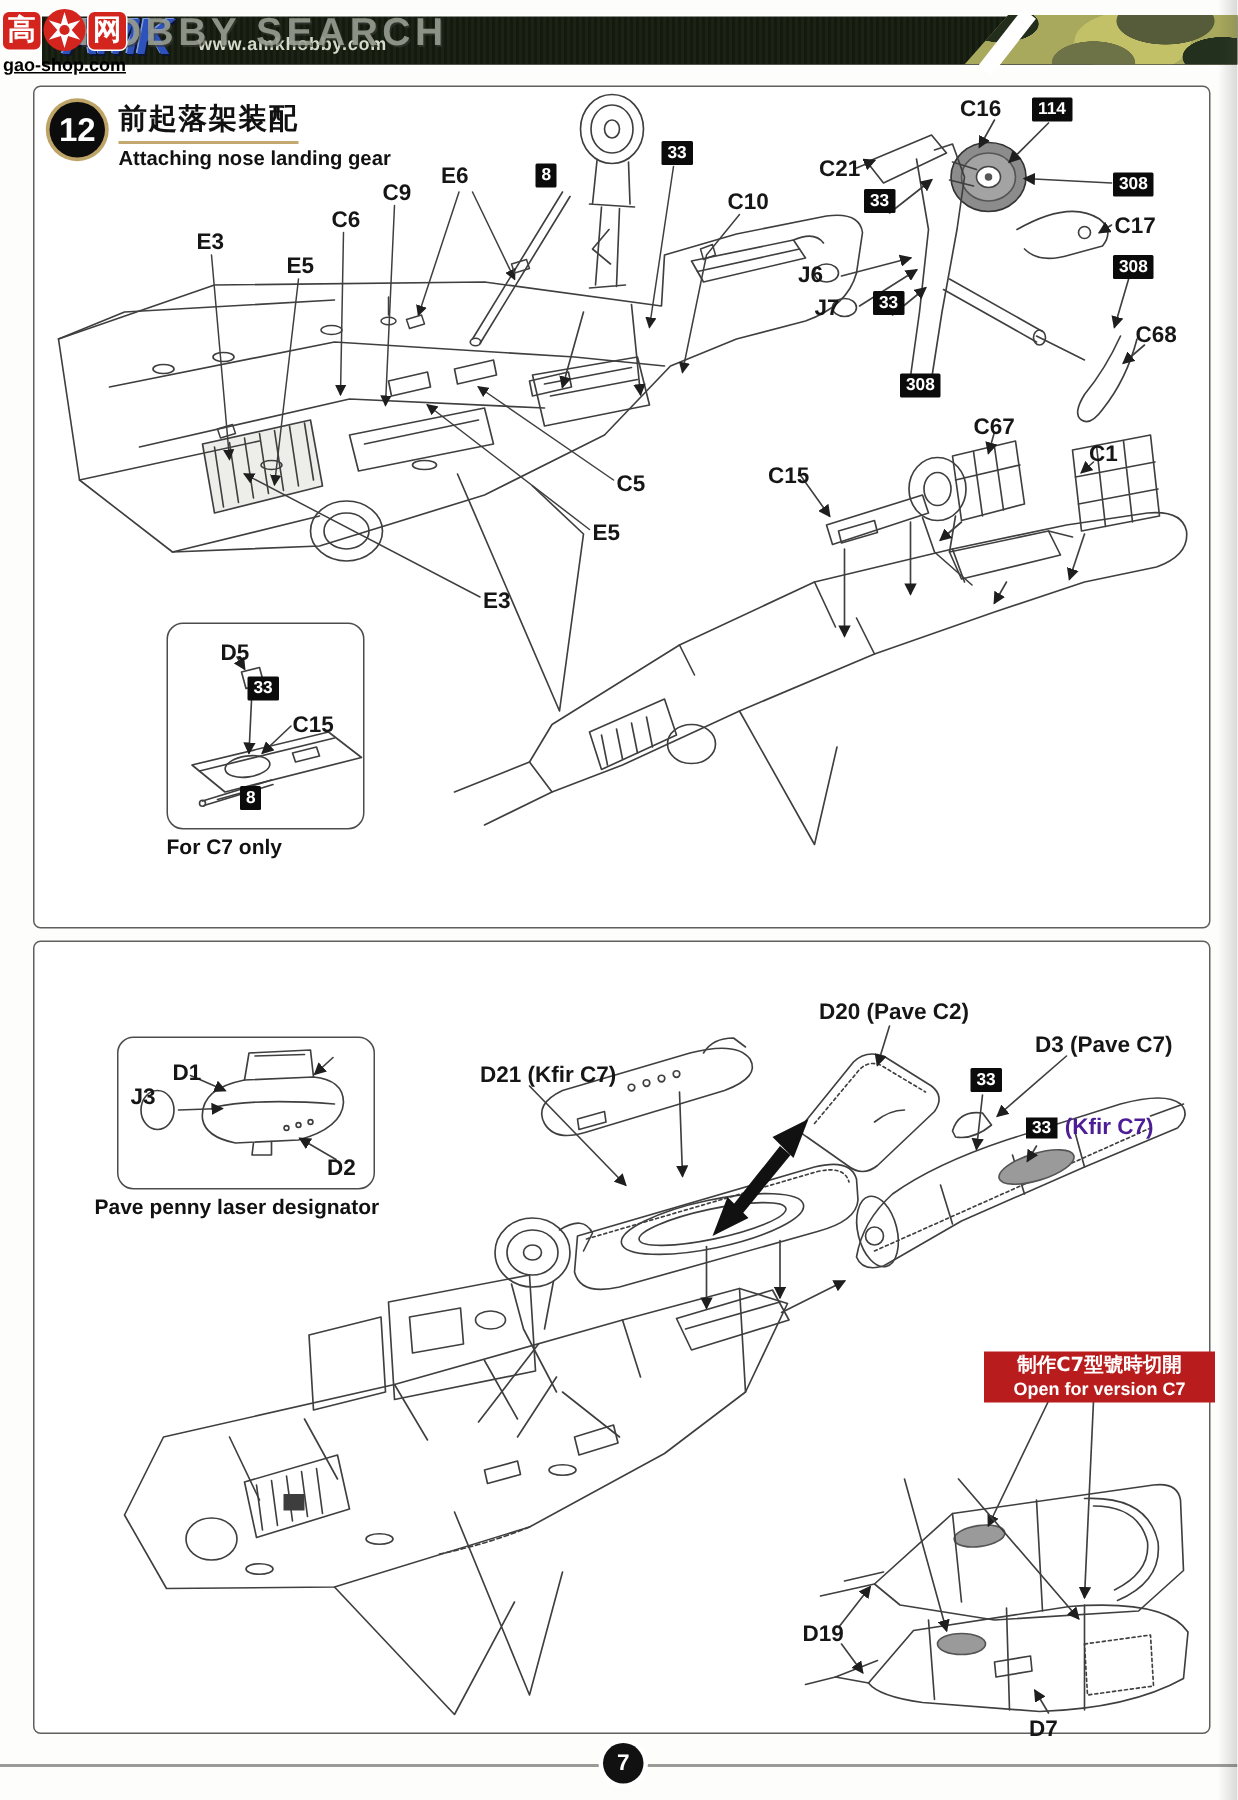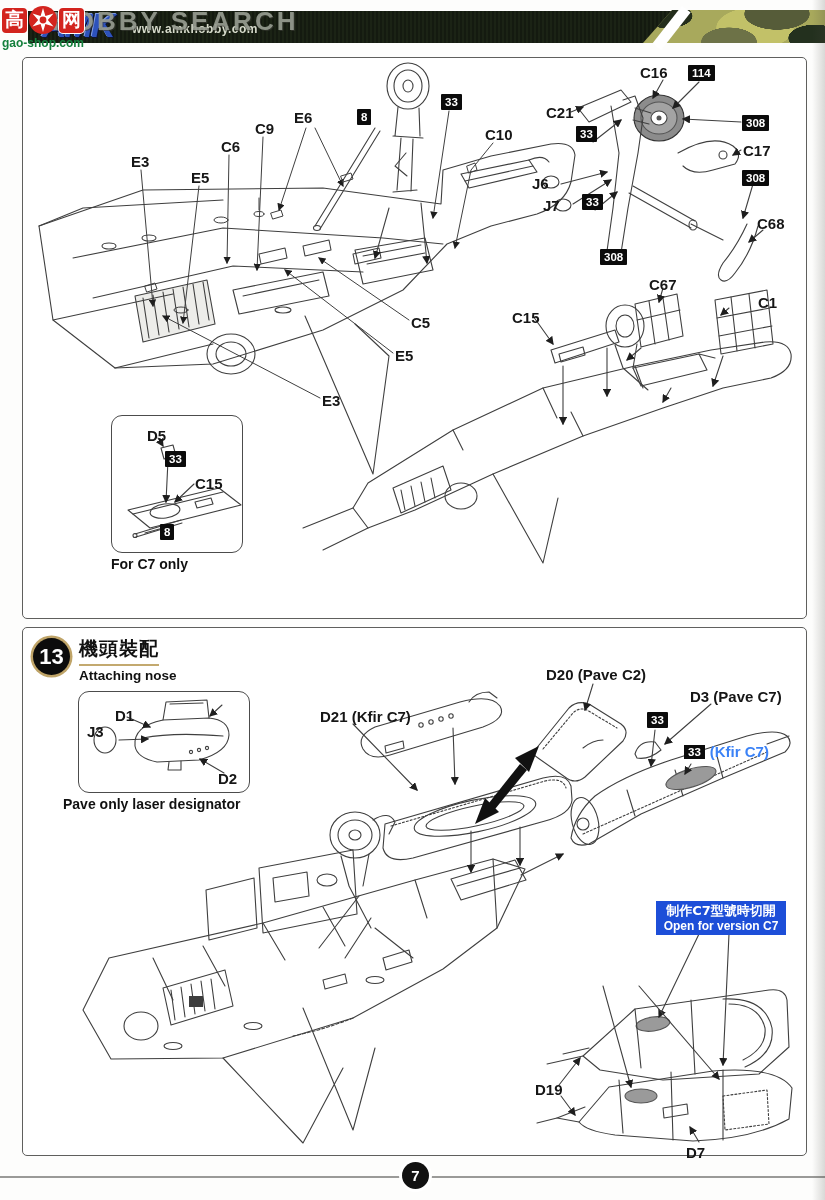--- a/index.html
+++ b/index.html
@@ -25,45 +25,45 @@
   .stripe{position:absolute;right:148px;top:-6px;width:11px;height:48px;background:#fff;
           transform:rotate(38deg);z-index:3;}
   .wm-hobby{position:absolute;left:52px;top:6px;z-index:5;font:800 26px "Liberation Sans",sans-serif;
             letter-spacing:3px;color:rgba(158,163,152,.85);text-shadow:1px 1px 0 rgba(60,62,55,.6);}
   .wm-gao{position:absolute;left:2px;top:5px;z-index:6;}
   .gao-row{display:flex;align-items:center;gap:1px;}
   .gao-box{display:inline-flex;align-items:center;justify-content:center;width:25px;height:25px;
            background:#d3241e;color:#fff;font:bold 19px "DejaVu Sans",sans-serif;border-radius:4px;
            box-shadow:0 0 0 1px #fff;}
   .gao-star{width:30px;height:30px;display:inline-block;}
-  .gao-url{font:bold 12px "Liberation Sans",sans-serif;color:#15803d;margin-top:1px;}
+  .gao-url{font:bold 12px "Liberation Sans",sans-serif;color:#000000;text-decoration:underline;margin-top:1px;}
   .edge{position:absolute;right:0;top:0;width:13px;height:100%;
         background:linear-gradient(to left,rgba(70,70,62,.20),rgba(70,70,62,0));z-index:50;}
   
   .panel{position:absolute;left:22px;width:783px;border:1.5px solid #5f5f5d;border-radius:5px;
          background:#fff;}
   #p12{top:57px;height:560px;}
   #p13{top:627px;height:527px;}
   .art{position:absolute;left:0;top:0;width:100%;height:100%;}
   .shead{position:absolute;left:10px;top:8px;display:flex;gap:9px;align-items:flex-start;z-index:4;}
   .scircle{width:37px;height:37px;border-radius:50%;background:#0c0c0c;color:#fff;
            font:bold 22px "Liberation Sans",sans-serif;display:flex;align-items:center;justify-content:center;
            box-shadow:0 0 0 2.5px #bfa468,0 0 0 4px #fff;margin-top:2px;}
   .tzh{font:bold 19px "DejaVu Sans",sans-serif;color:#111;border-bottom:2px solid #c3a96f;
        padding-bottom:2px;display:inline-block;letter-spacing:1px;}
   .ten{font:bold 13.5px "Liberation Sans",sans-serif;color:#111;margin-top:2px;}
   .lbl{position:absolute;font:bold 15px "Liberation Sans",sans-serif;color:#161616;white-space:nowrap;z-index:3;}
   .blbl{position:absolute;font:bold 11.5px "Liberation Sans",sans-serif;color:#fff;background:#0b0b0b;
         padding:1px 4px;line-height:1.25;border-radius:1px;z-index:3;}
   .blrow{position:absolute;display:flex;gap:5px;align-items:center;z-index:3;}
   .blrow .bx{font:bold 11.5px "Liberation Sans",sans-serif;color:#fff;background:#0b0b0b;padding:1px 4px;}
-  .blrow .sx{font:bold 15px "Liberation Sans",sans-serif;color:#3b82f6;white-space:nowrap;}
+  .blrow .sx{font:bold 15px "Liberation Sans",sans-serif;color:#4c1d95;white-space:nowrap;}
   .inset{position:absolute;border:1.5px solid #4c4c4c;border-radius:11px;background:transparent;z-index:2;}
   .cap{position:absolute;font:bold 14px "Liberation Sans",sans-serif;color:#111;z-index:3;}
-  .callout{position:absolute;background:#1d4ed8;color:#fff;text-align:center;padding:2px 4px;z-index:3;}
+  .callout{position:absolute;background:#b91c1c;color:#fff;text-align:center;padding:2px 16px;z-index:3;}
   .c-zh{font:bold 13px "DejaVu Sans",sans-serif;line-height:1.2;}
   .c-en{font:bold 12px "Liberation Sans",sans-serif;line-height:1.2;text-align:center;}
   
   .pline{position:absolute;left:0;top:1176px;width:825px;height:2px;background:#9a9a98;}
   .pnum{position:absolute;left:402px;top:1162px;width:27px;height:27px;border-radius:50%;background:#111;
         color:#fff;font:bold 15px "Liberation Sans",sans-serif;display:flex;align-items:center;
         justify-content:center;box-shadow:0 0 0 3px #fff;z-index:2;}
 </style>
 </head>
 <body>
@@ -229,39 +229,48 @@
         <path d="M138,390 L150,387 L153,398 L141,401 Z"></path>
         <path d="M135,380 L140,388" marker-end="url(#a12)"></path>
         <path d="M145,402 L143,444" marker-end="url(#a12)"></path>
         <path d="M160,399 L154,396"></path>
         <path d="M171,426 L152,444" marker-end="url(#a12)"></path>
         <path d="M140,470 L122,475"></path>
       </g>
     </g>
   </svg>
 
+  <div class="shead">
+    <div class="scircle">
+        <span>12</span>
+      </div>
+    <div>
+      <div class="tzh">前起落架装配</div>
+      <div class="ten">Attaching nose landing gear</div>
+    </div>
+  </div>
 
   <div class="lbl" style="left:108px;top:95px">E3</div>
   <div class="lbl" style="left:168px;top:111px">E5</div>
   <div class="lbl" style="left:198px;top:80px">C6</div>
   <div class="lbl" style="left:232px;top:62px">C9</div>
   <div class="lbl" style="left:271px;top:51px">E6</div>
   <div class="lbl" style="left:462px;top:68px">C10</div>
   <div class="lbl" style="left:617px;top:6px">C16</div>
   <div class="lbl" style="left:523px;top:46px">C21</div>
   <div class="lbl" style="left:720px;top:84px">C17</div>
   <div class="lbl" style="left:509px;top:117px">J6</div>
   <div class="lbl" style="left:520px;top:139px">J7</div>
   <div class="lbl" style="left:734px;top:157px">C68</div>
   <div class="lbl" style="left:388px;top:256px">C5</div>
   <div class="lbl" style="left:372px;top:289px">E5</div>
   <div class="lbl" style="left:299px;top:334px">E3</div>
   <div class="lbl" style="left:489px;top:251px">C15</div>
   <div class="lbl" style="left:626px;top:218px">C67</div>
-  <div class="lbl" style="left:735px;top:236px">C1</div>
+  <div class="lbl" style="left:703px;top:236px">C1</div>
 
   <div class="blbl" style="left:334px;top:51px">8</div>
   <div class="blbl" style="left:418px;top:36px">33</div>
   <div class="blbl" style="left:665px;top:7px">114</div>
   <div class="blbl" style="left:719px;top:57px">308</div>
   <div class="blbl" style="left:553px;top:68px">33</div>
   <div class="blbl" style="left:719px;top:112px">308</div>
   <div class="blbl" style="left:559px;top:136px">33</div>
   <div class="blbl" style="left:577px;top:191px">308</div>
 
@@ -390,35 +399,26 @@
         <path d="M706,306 L700,437" marker-end="url(#a13)"></path>
         <path d="M580,358 L608,459" marker-end="url(#a13)"></path>
         <path d="M616,358 L696,451" marker-end="url(#a13)"></path>
         <path d="M536,457 L557,430" marker-end="url(#a13)"></path>
         <path d="M538,468 L552,487" marker-end="url(#a13)"></path>
         <path d="M676,514 L667,499" marker-end="url(#a13)"></path>
       </g>
     </g>
   </svg>
 
-  <div class="shead">
-    <div class="scircle">
-        <span>13</span>
-      </div>
-    <div>
-      <div class="tzh">機頭裝配</div>
-      <div class="ten">Attaching nose</div>
-    </div>
-  </div>
 
   <div class="inset" style="left:55px;top:63px;width:170px;height:100px"></div>
   <div class="lbl" style="left:92px;top:79px">D1</div>
   <div class="lbl" style="left:64px;top:95px">J3</div>
   <div class="lbl" style="left:195px;top:142px">D2</div>
-  <div class="cap" style="left:40px;top:168px;width:200px">Pave only laser designator</div>
+  <div class="cap" style="left:40px;top:168px;width:200px">Pave penny laser designator</div>
 
   <div class="lbl" style="left:297px;top:80px">D21 (Kfir C7)</div>
   <div class="lbl" style="left:523px;top:38px">D20 (Pave C2)</div>
   <div class="lbl" style="left:667px;top:60px">D3 (Pave C7)</div>
   <div class="blbl" style="left:624px;top:84px">33</div>
   <div class="blrow" style="left:661px;top:115px">
     <span class="bx">33</span>
     <span class="sx">(Kfir C7)</span>
   </div>
 

